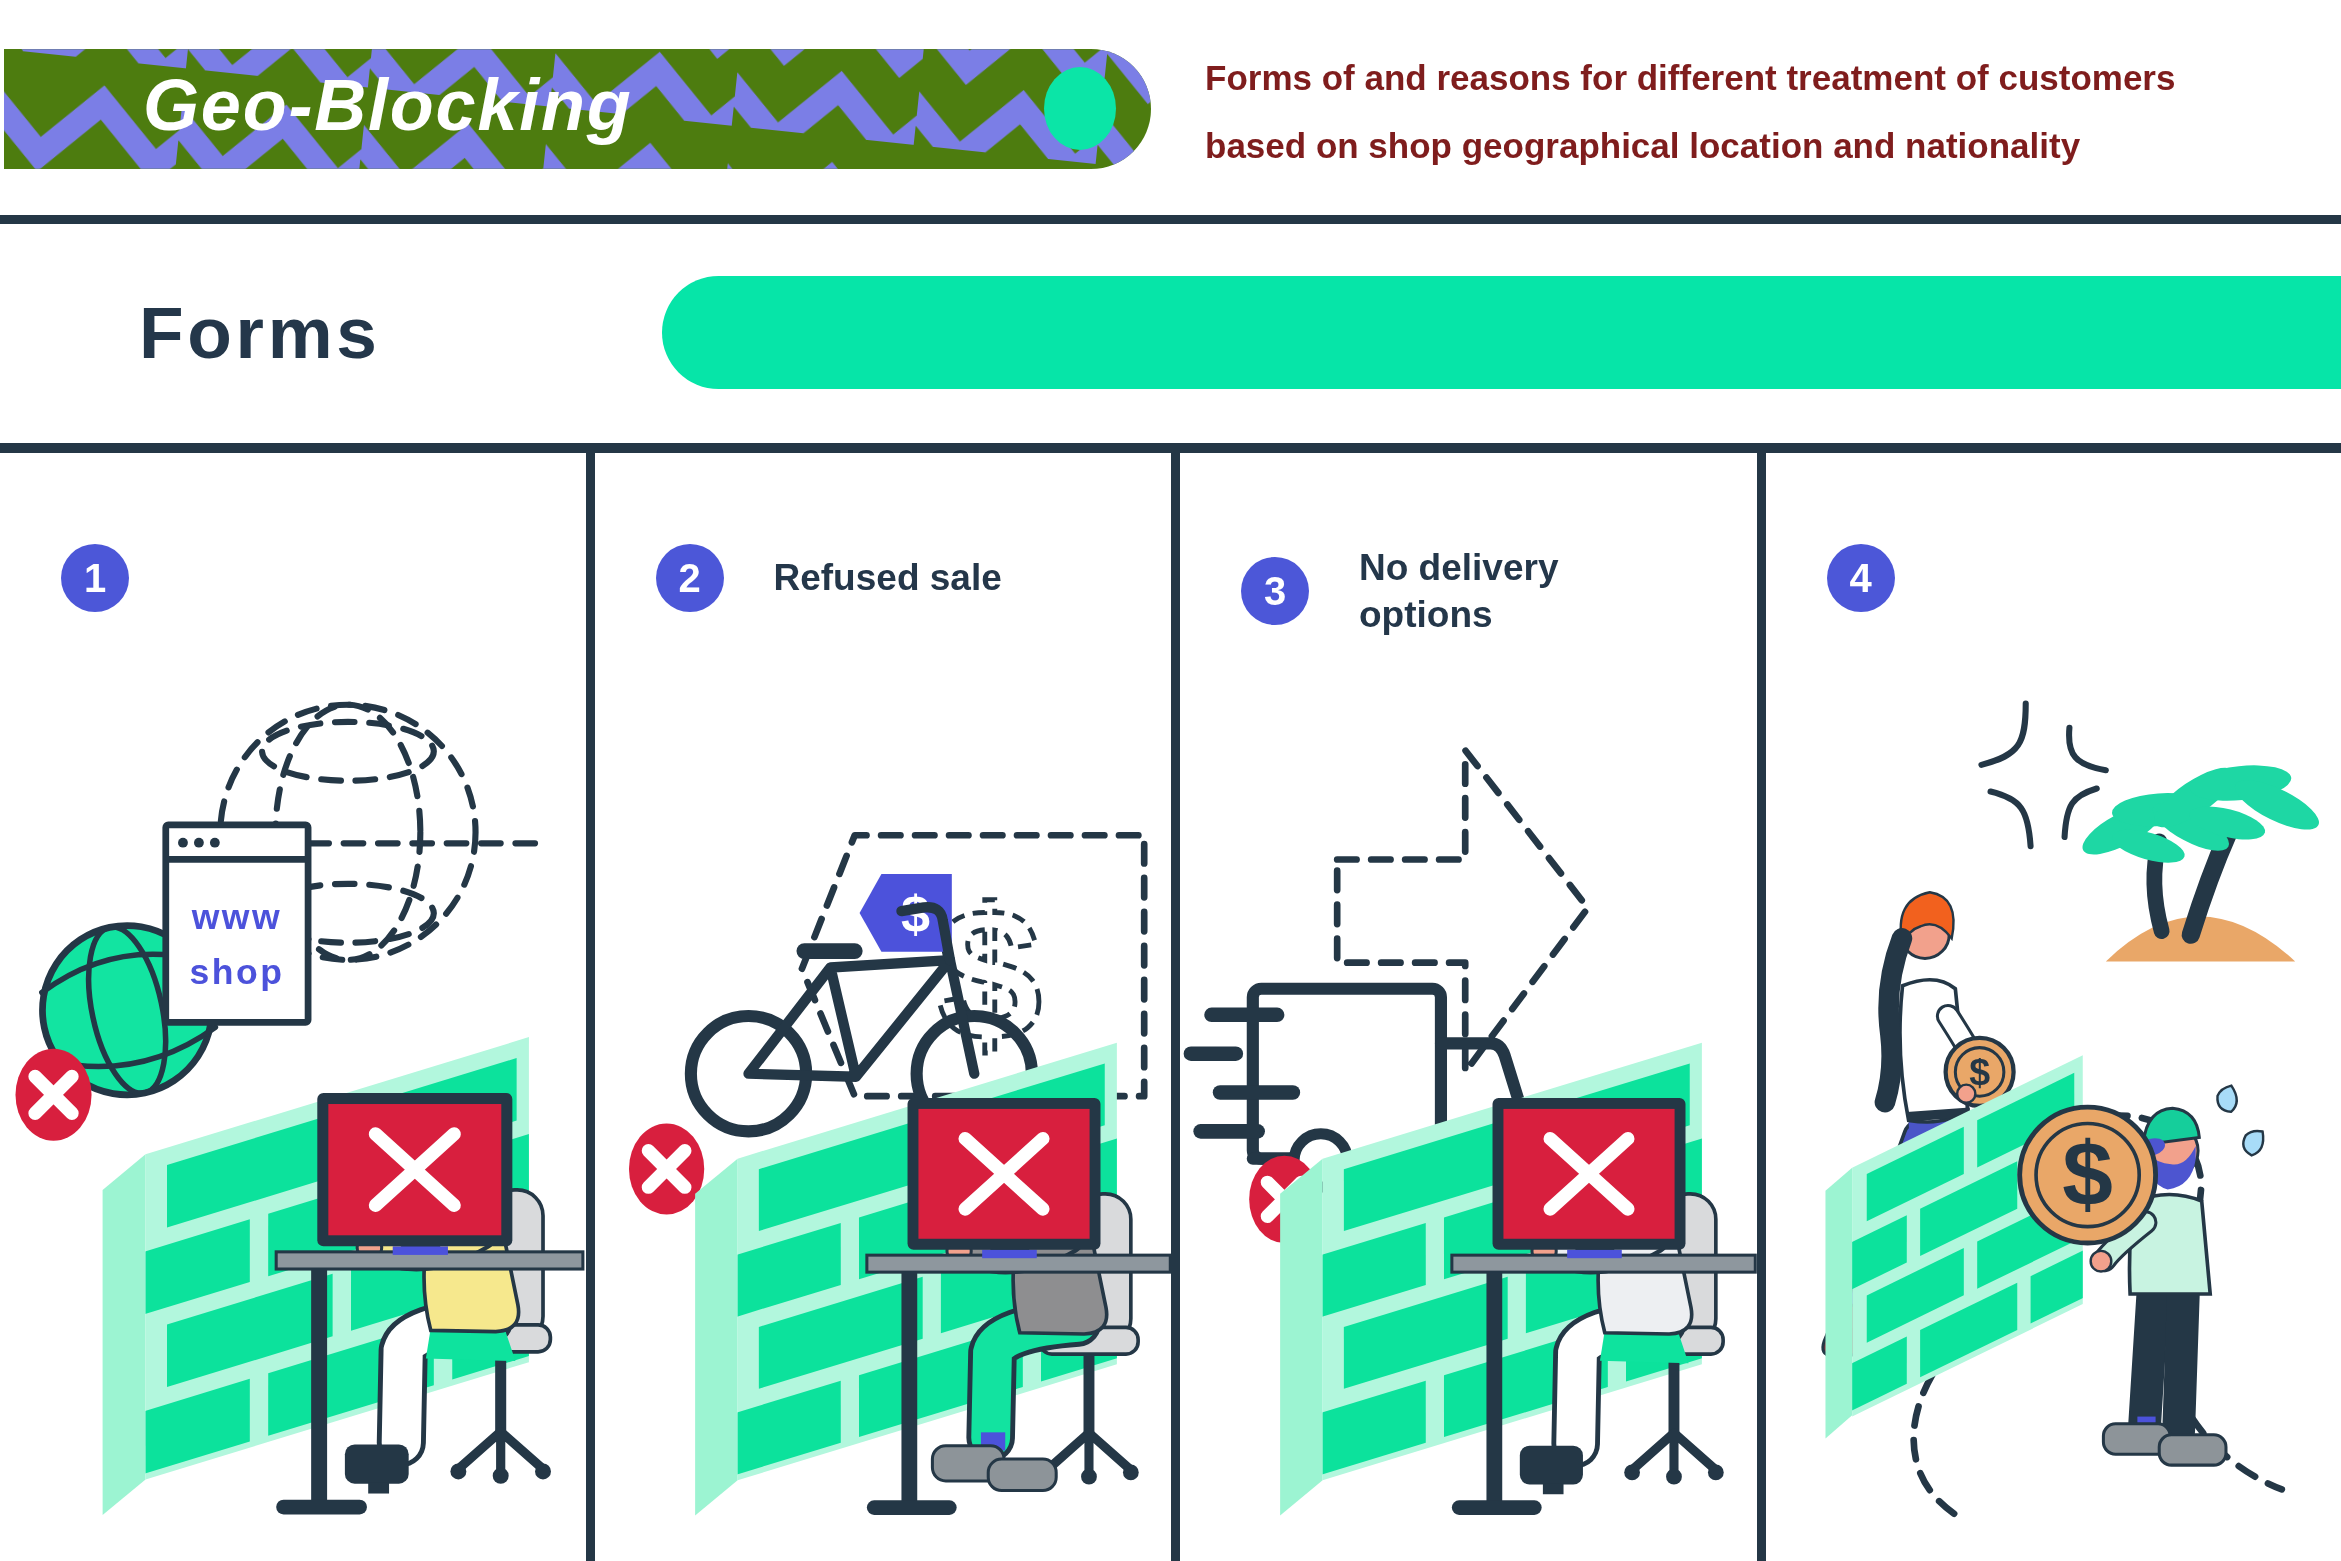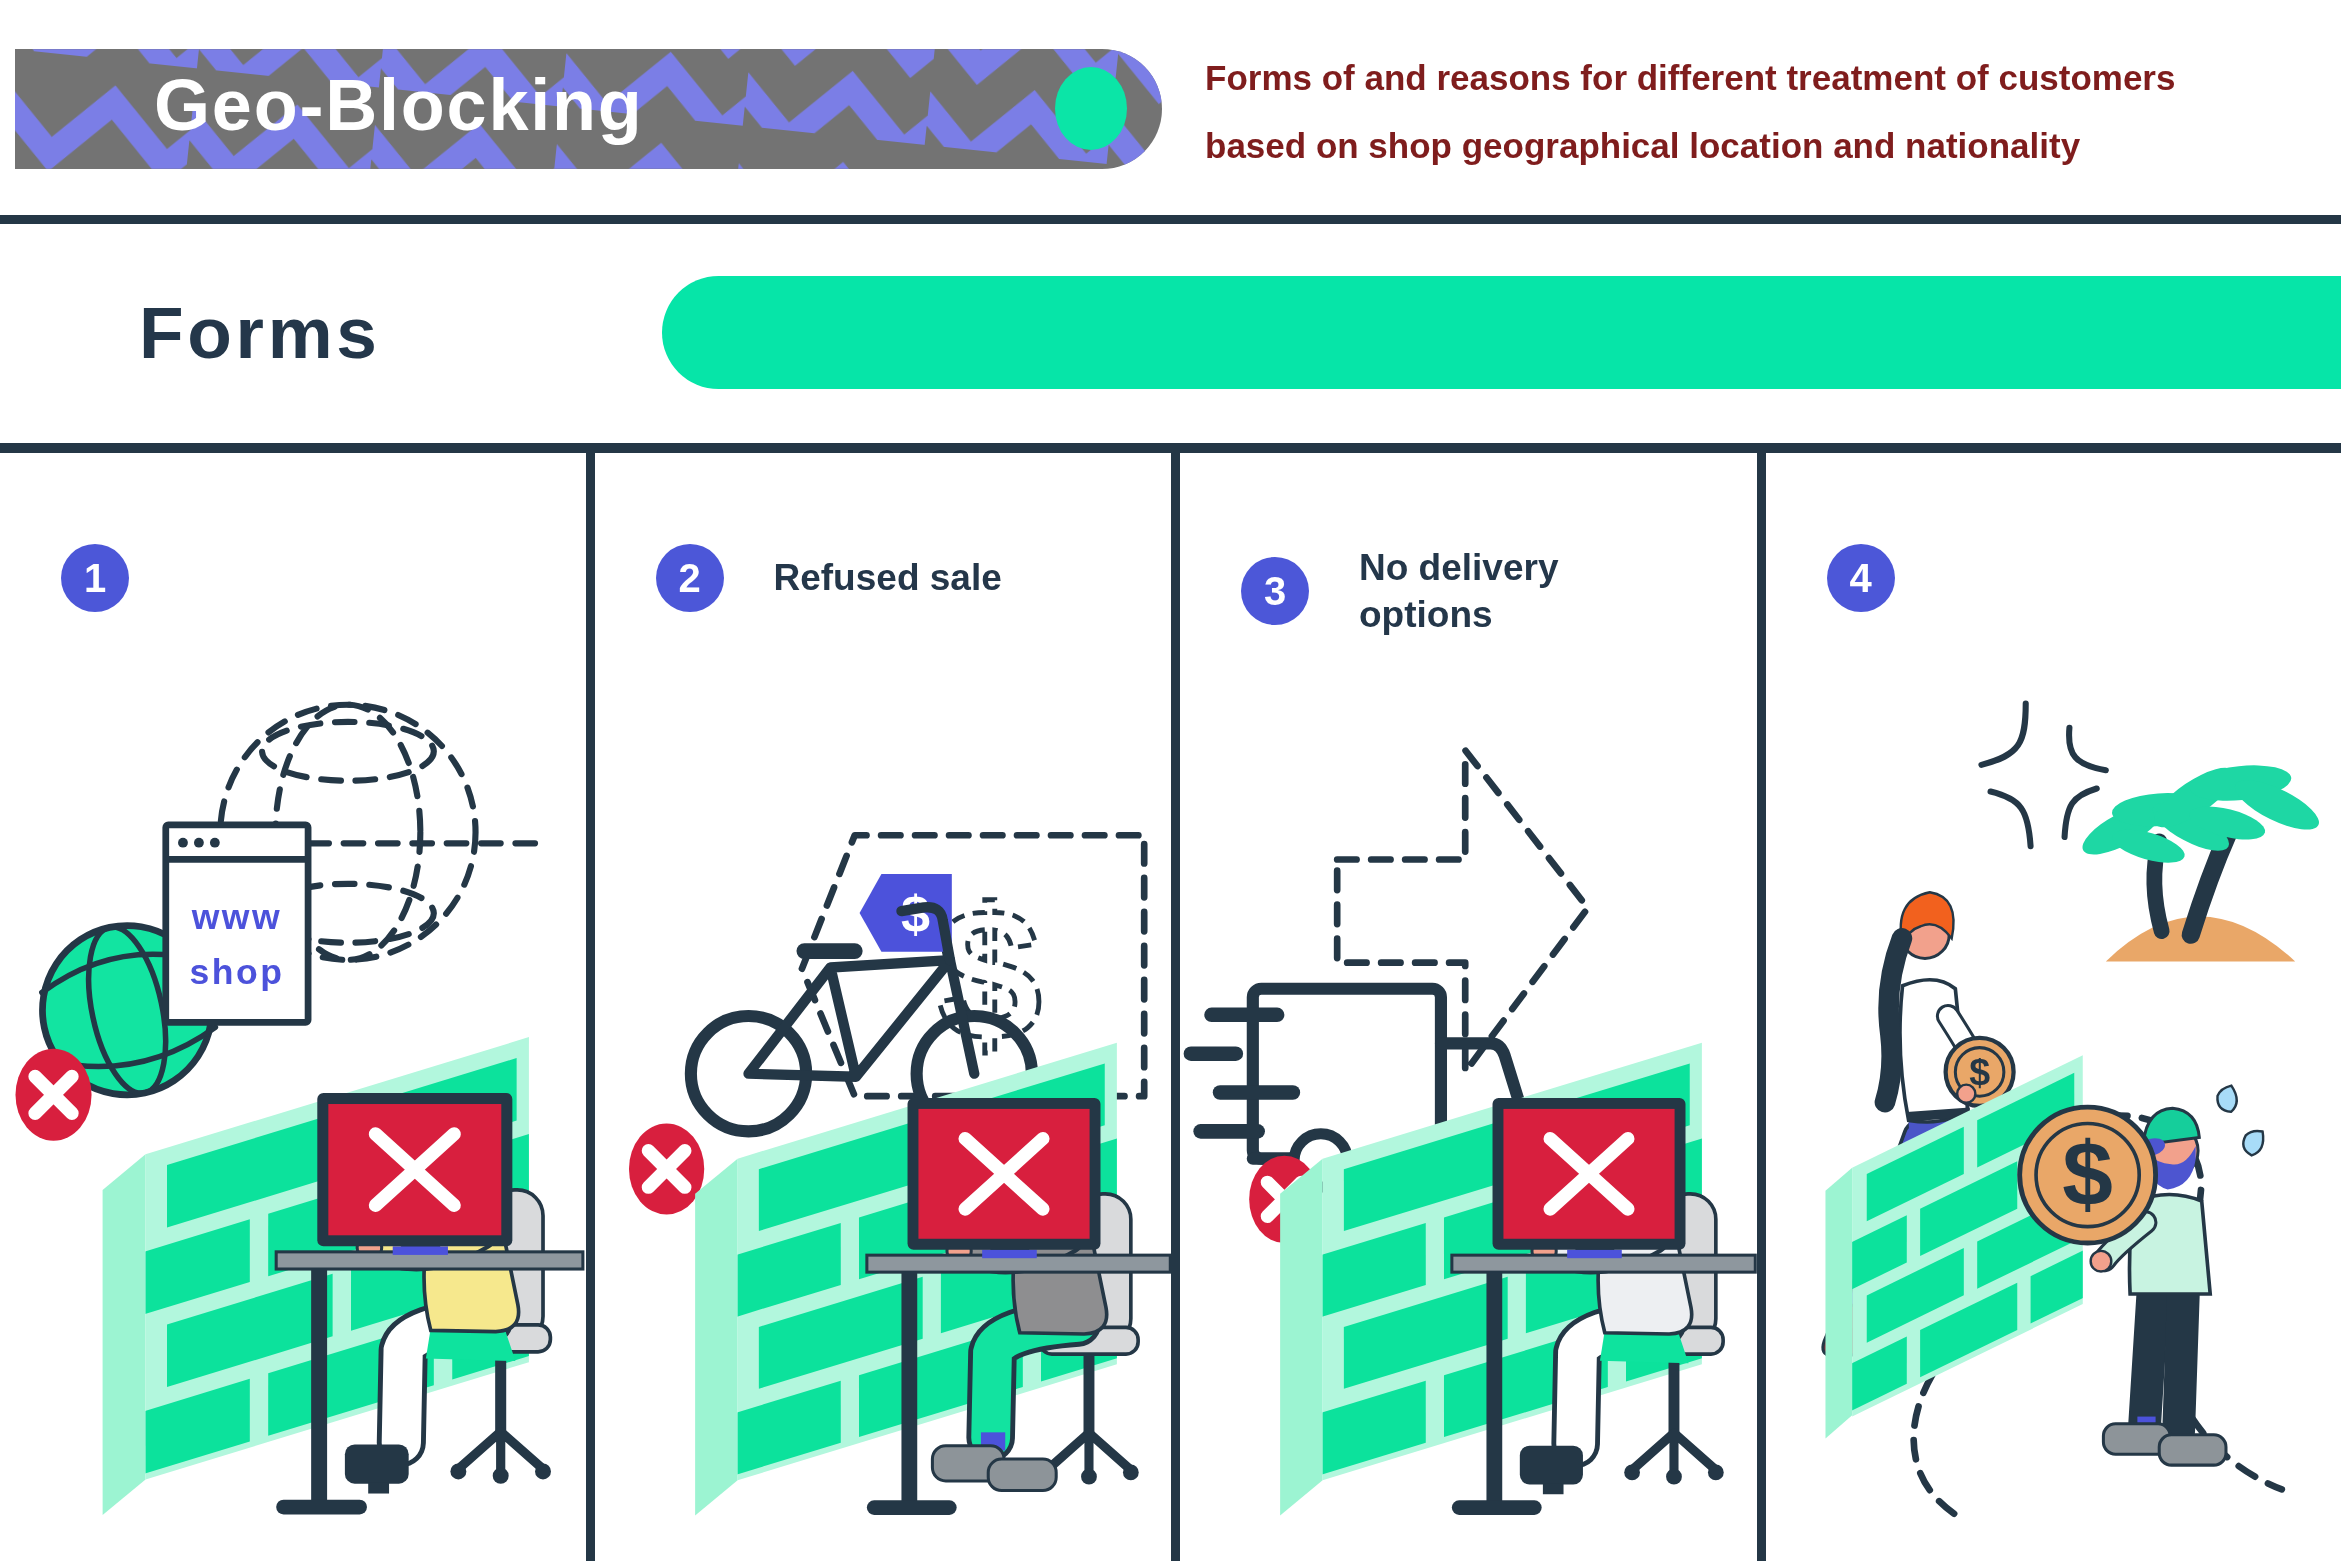--- a/index.html
+++ b/index.html
@@ -2,22 +2,22 @@
 <html style="font-size:9.8px"><head>
 <meta charset="utf-8">
 <style>
   html,body{margin:0;padding:0;}
   body{
     width:2342px;height:1561px;position:relative;overflow:hidden;
     background:#ffffff;font-family:"Liberation Sans",sans-serif;
   }
   
   .banner{
-    position:absolute;left:15px;top:49px;width:1147px;height:120px;
-    background:#737373;border-radius:0 60px 60px 0;overflow:hidden;
+    position:absolute;left:4px;top:49px;width:1147px;height:120px;
+    background:#4d7c0f;border-radius:0 60px 60px 0;overflow:hidden;font-style:italic;
   }
   .banner svg.pattern{position:absolute;inset:0;width:100%;height:100%;}
   .banner-title{
     position:absolute;left:139px;top:50%;transform:translateY(-55%);
     font-size:72px;font-weight:700;color:#ffffff;letter-spacing:1.8px;white-space:nowrap;
   }
   .banner-dot{
     position:absolute;left:1040px;top:18.3px;width:72px;height:83px;
     border-radius:50%;background:#0BE5A7;
   }

